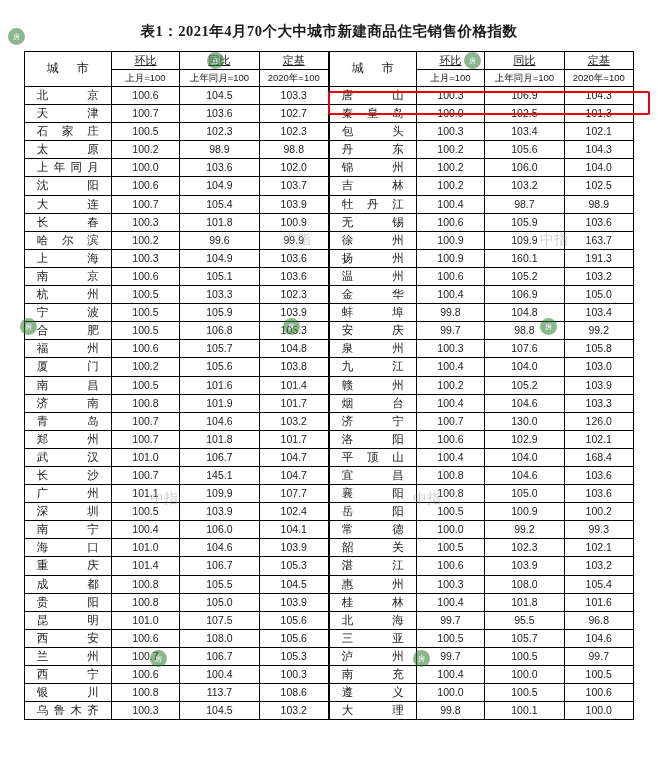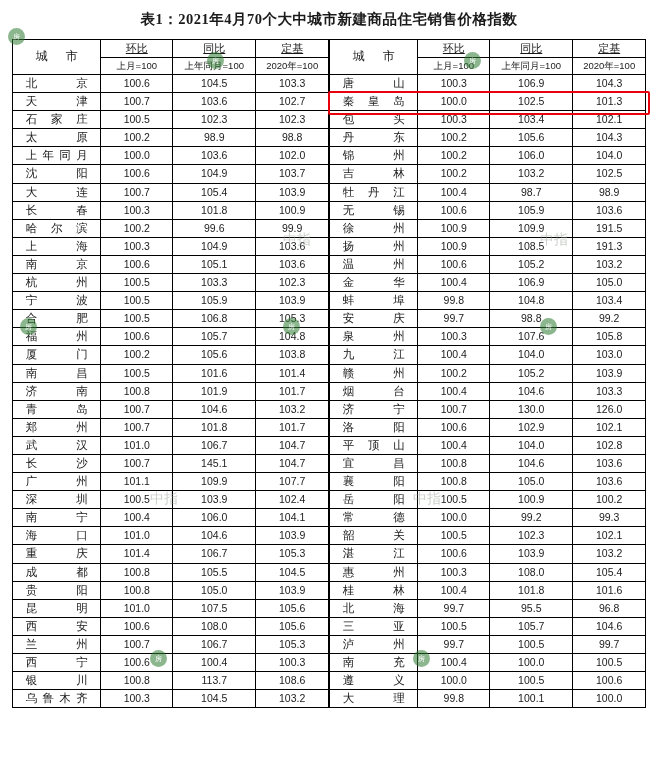--- a/index.html
+++ b/index.html
@@ -13,21 +13,21 @@
     font-family: "Liberation Serif", "DejaVu Serif", serif;
     color: #1a1a1a;
     position: relative;
     overflow: hidden;
   }
   .page {
     width: 658px;
     height: 769px;
     position: relative;
     box-sizing: border-box;
-    padding: 0;
+    padding: 12px;
   }
   .title {
     text-align: center;
     font-size: 14.5px;
     font-weight: bold;
     letter-spacing: 0.5px;
     padding: 10px 0 10px 0;
     font-family: "Liberation Serif", "DejaVu Serif", serif;
   }
   .tables {
@@ -512,28 +512,28 @@
             <td class="num col-n1">100.6</td>
             <td class="num col-n2">105.9</td>
             <td class="num col-n3">103.6</td>
           </tr>
           <tr>
             <td class="city col-city">
               <span class="cname">徐　州</span>
             </td>
             <td class="num col-n1">100.9</td>
             <td class="num col-n2">109.9</td>
-            <td class="num col-n3">191.5</td>
+            <td class="num col-n3">163.7</td>
           </tr>
           <tr>
             <td class="city col-city">
               <span class="cname">扬　州</span>
             </td>
             <td class="num col-n1">100.9</td>
-            <td class="num col-n2">108.5</td>
+            <td class="num col-n2">160.1</td>
             <td class="num col-n3">191.3</td>
           </tr>
           <tr>
             <td class="city col-city">
               <span class="cname">温　州</span>
             </td>
             <td class="num col-n1">100.6</td>
             <td class="num col-n2">105.2</td>
             <td class="num col-n3">103.2</td>
           </tr>
@@ -608,21 +608,21 @@
             <td class="num col-n1">100.6</td>
             <td class="num col-n2">102.9</td>
             <td class="num col-n3">102.1</td>
           </tr>
           <tr>
             <td class="city col-city">
               <span class="cname">平顶山</span>
             </td>
             <td class="num col-n1">100.4</td>
             <td class="num col-n2">104.0</td>
-            <td class="num col-n3">102.8</td>
+            <td class="num col-n3">168.4</td>
           </tr>
           <tr>
             <td class="city col-city">
               <span class="cname">宜　昌</span>
             </td>
             <td class="num col-n1">100.8</td>
             <td class="num col-n2">104.6</td>
             <td class="num col-n3">103.6</td>
           </tr>
           <tr>

